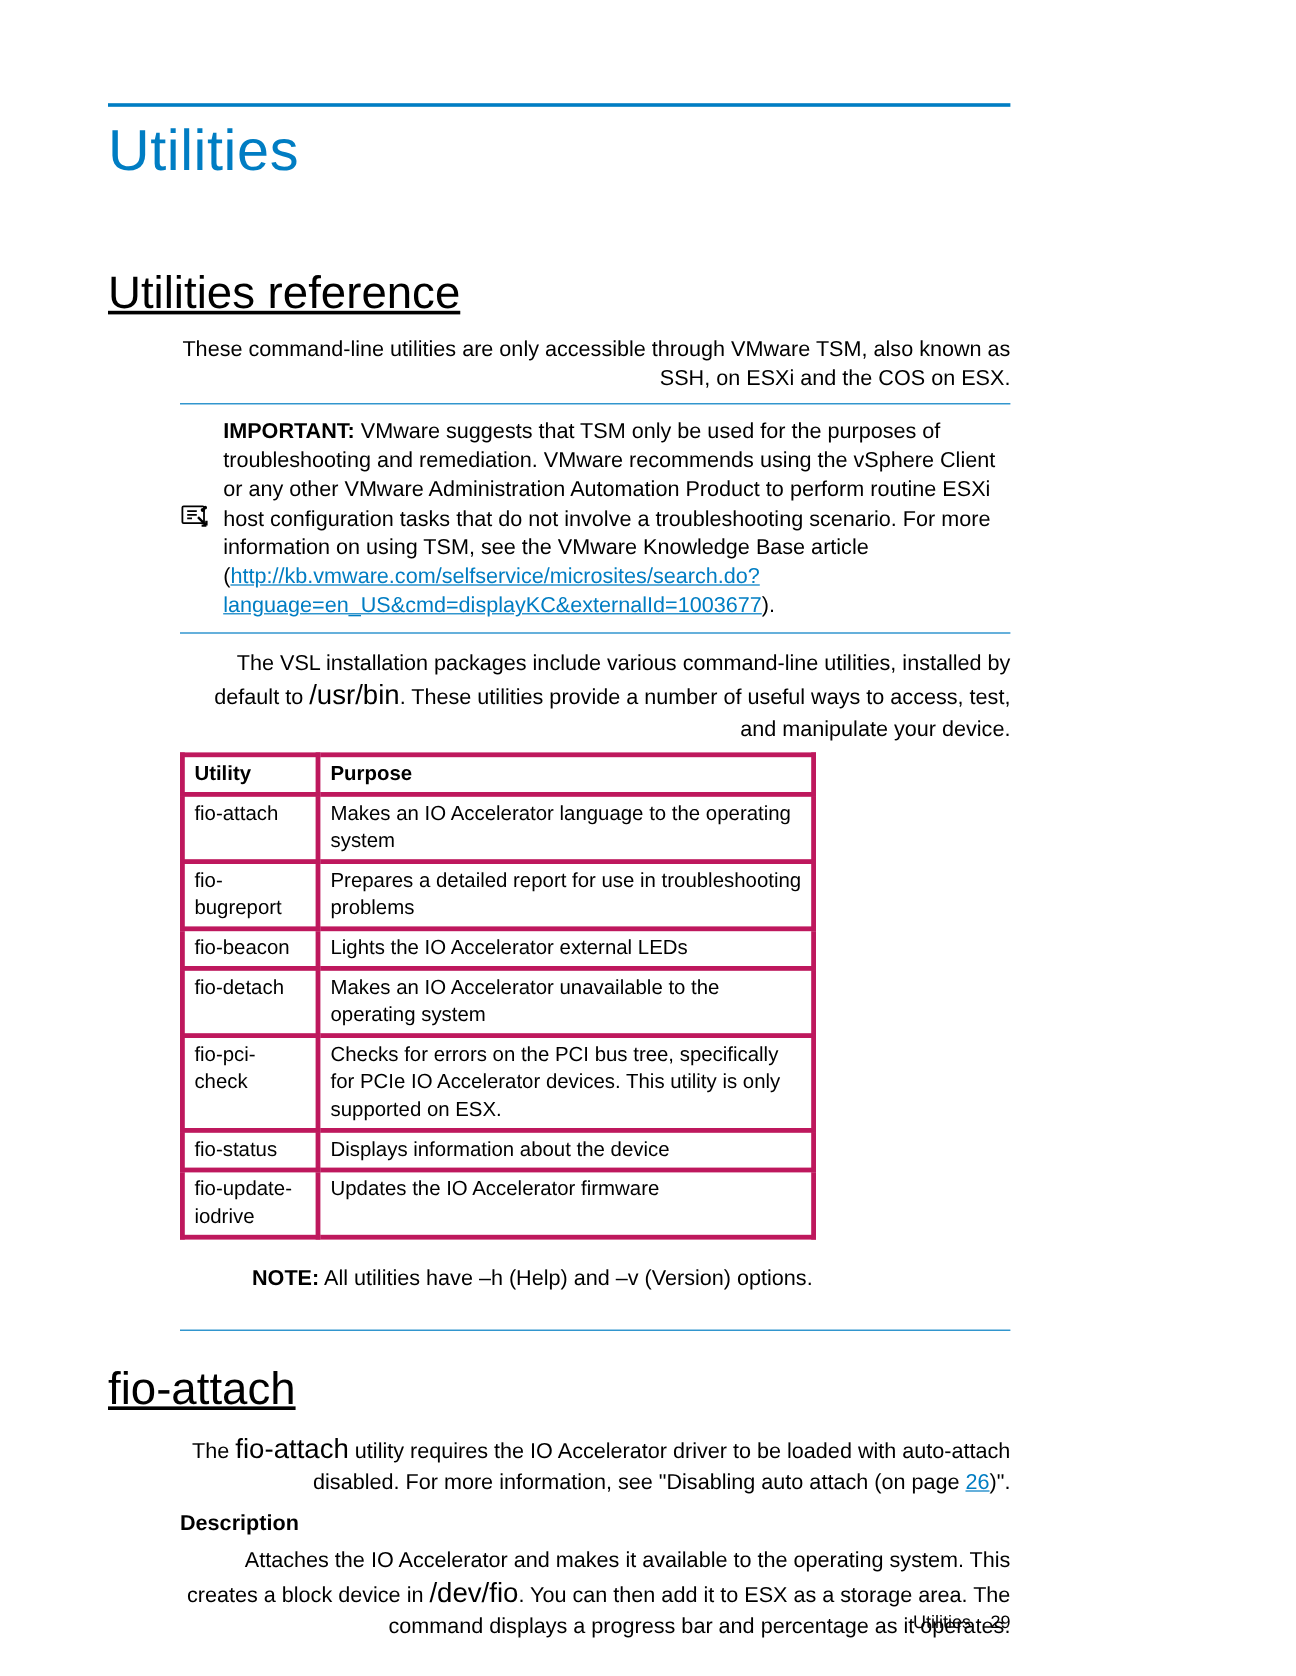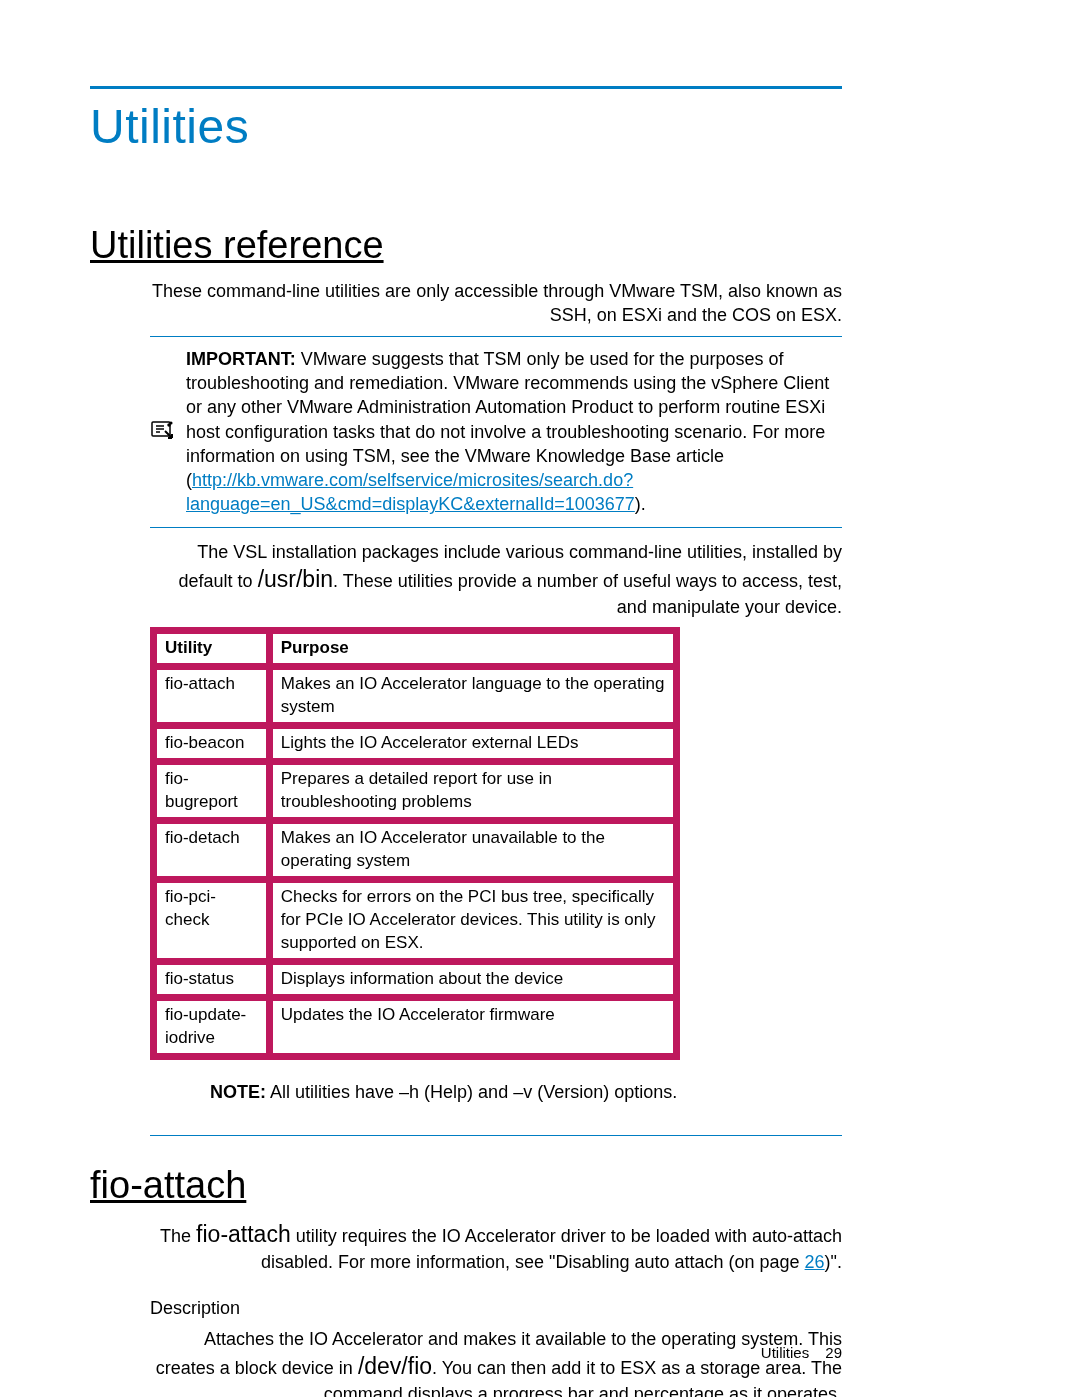--- a/index.html
+++ b/index.html
@@ -71,38 +71,38 @@
     font-family: Liberation Sans, sans-serif;
     font-size: 23px;
     margin-top: 27px;
   }
   table.util {
     border-collapse: collapse;
     width: 530px;
     margin: 6px 0 6px 0;
   }
   table.util th, table.util td {
-    border: 7px solid #be185d;
+    border: 4px solid #be185d;
     padding: 3px 8px;
     text-align: left;
     vertical-align: top;
     font-size: 17px;
   }
   table.util th {
     font-weight: 700;
   }
   .note-block {
     border-bottom: 1.5px solid #007dc3;
     padding: 14px 0 31px 60px;
     margin: 0 0 24px 0;
   }
   .note-block b { font-weight: 700; }
   .subhead {
-    font-weight: 400;
-    margin: 22px 0 6px 0;
+    font-weight: 700;
+    margin: 10px 0 6px 0;
   }
   .footer {
     position: absolute;
     bottom: 34px;
     right: 90px;
     font-size: 15px;
   }
   .footer .pn { margin-left: 12px; }
 </style>
 </head>
@@ -143,26 +143,26 @@
         <th>Utility</th>
         <th>Purpose</th>
       </tr>
     </thead>
     <tbody>
       <tr>
             <td>fio-attach</td>
             <td>Makes an IO Accelerator language to the operating system</td>
           </tr>
       <tr>
+            <td>fio-bugreport</td>
+            <td>Prepares a detailed report for use in troubleshooting problems</td>
+          </tr>
+      <tr>
             <td>fio-beacon</td>
             <td>Lights the IO Accelerator external LEDs</td>
-          </tr>
-      <tr>
-            <td>fio-bugreport</td>
-            <td>Prepares a detailed report for use in troubleshooting problems</td>
           </tr>
       <tr>
             <td>fio-detach</td>
             <td>Makes an IO Accelerator unavailable to the operating system</td>
           </tr>
       <tr>
             <td>fio-pci-check</td>
             <td>Checks for errors on the PCI bus tree, specifically for PCIe IO Accelerator devices. This utility is only supported on ESX.</td>
           </tr>
       <tr>

